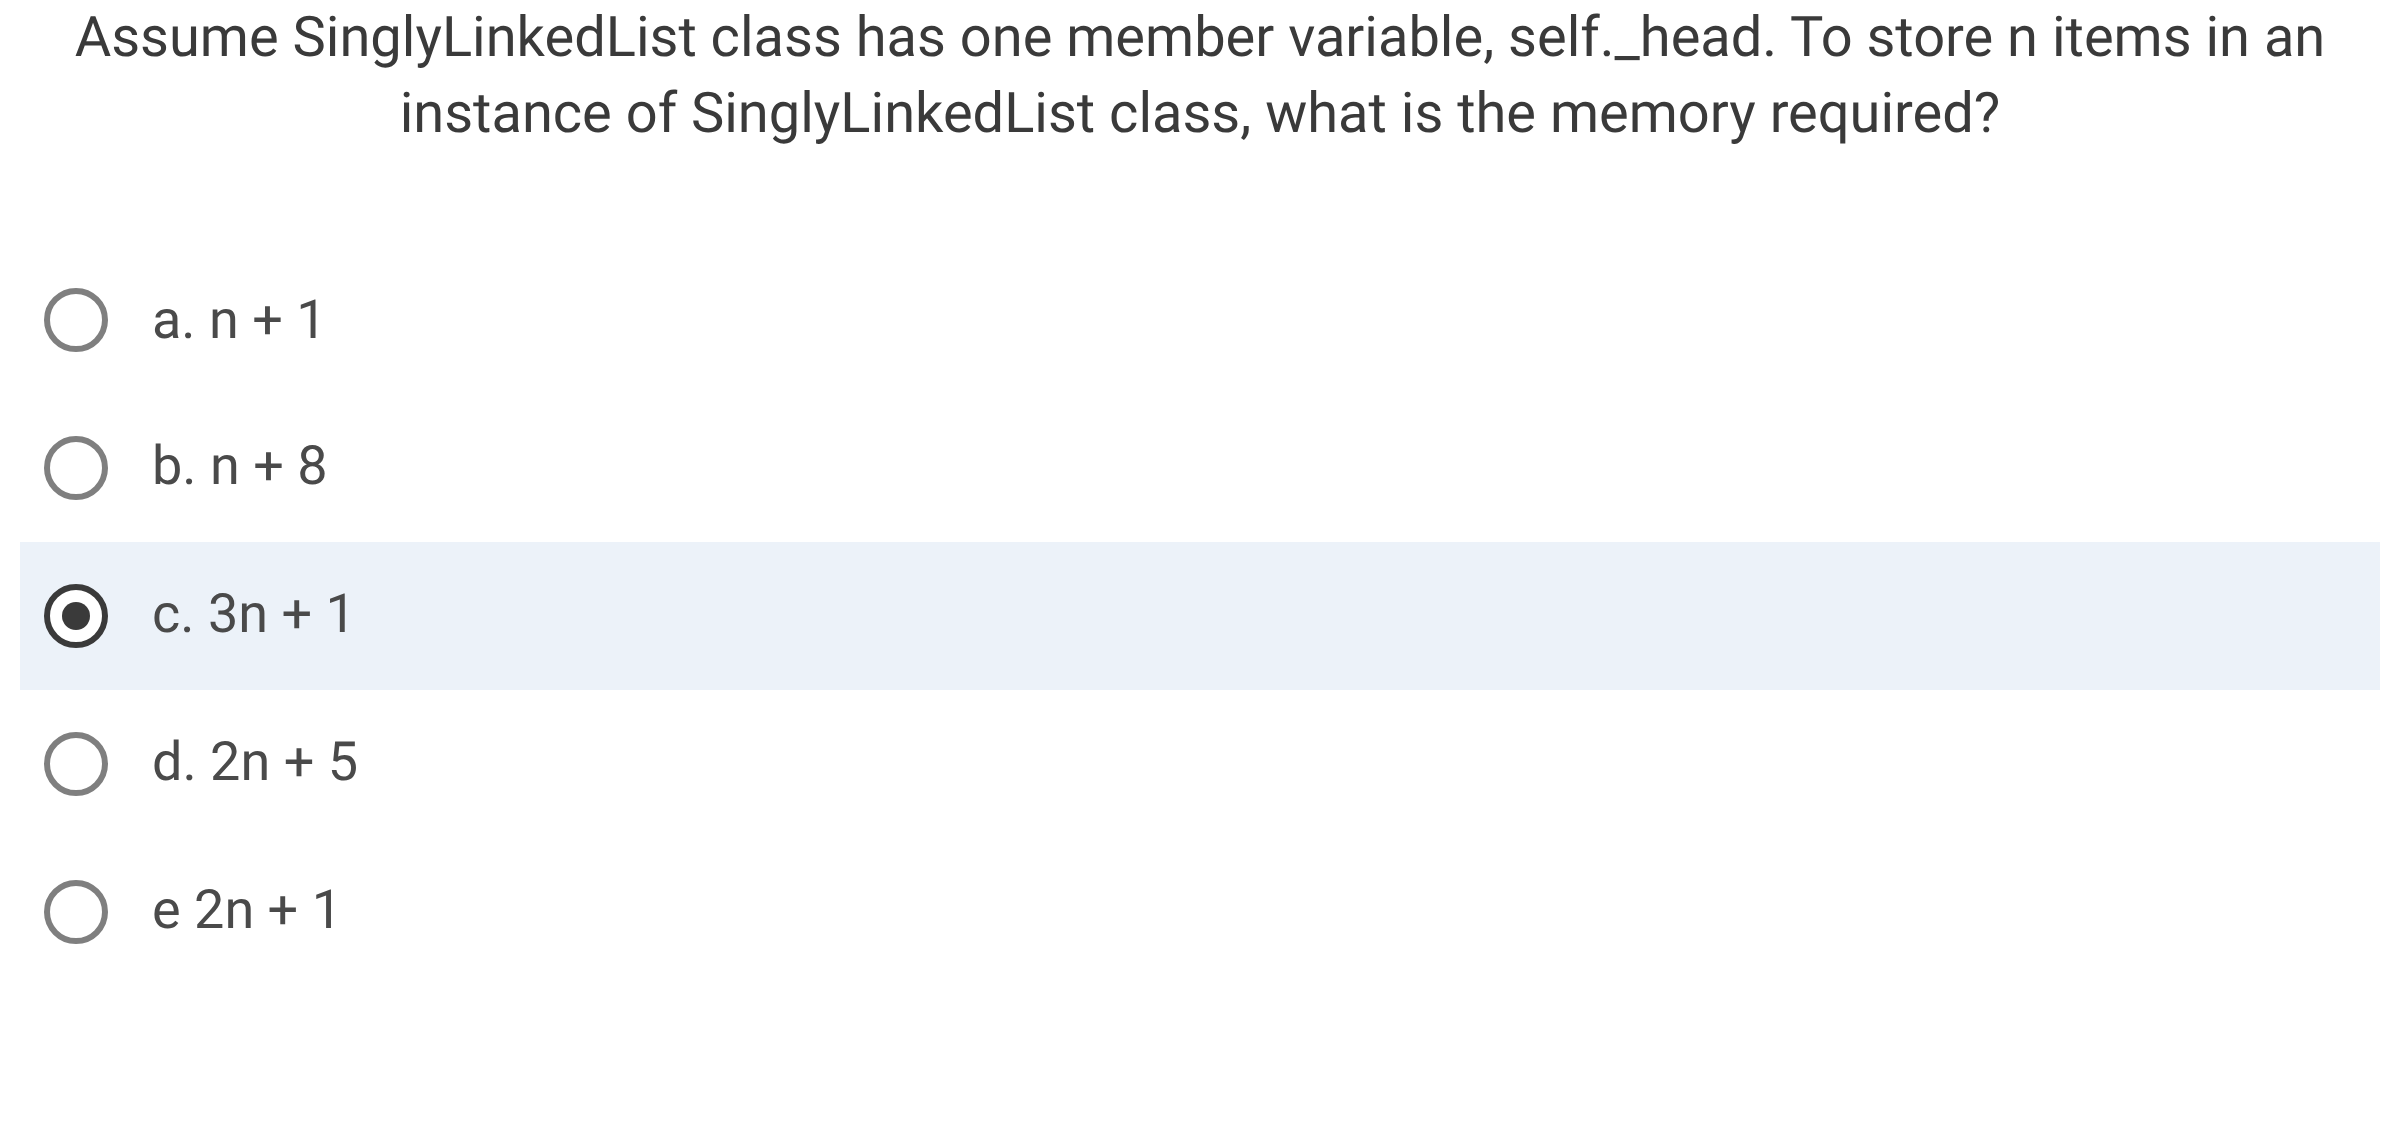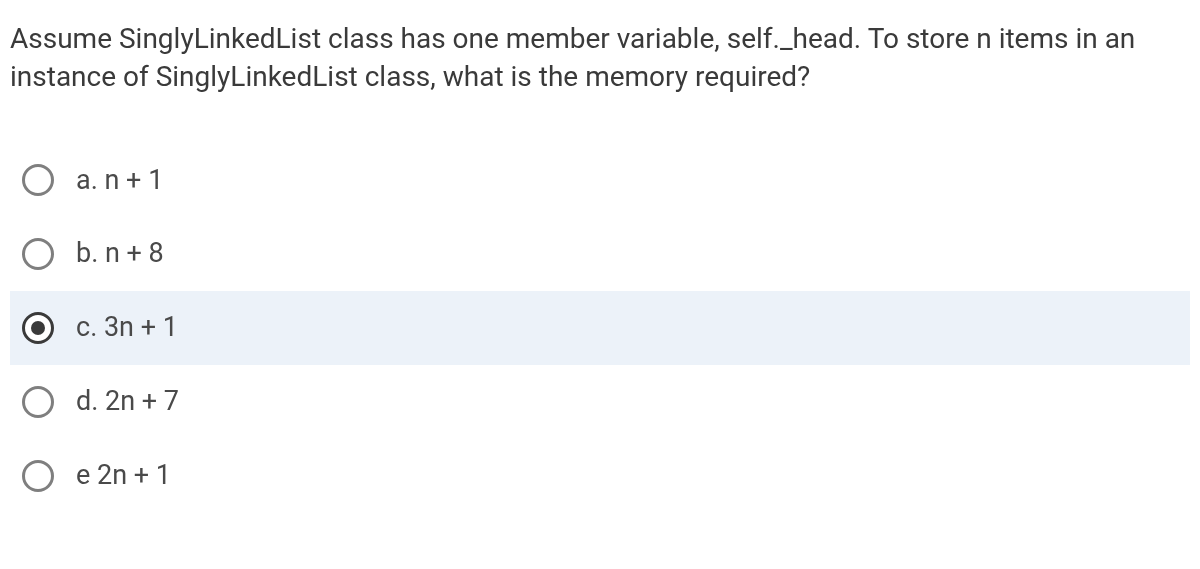--- a/index.html
+++ b/index.html
@@ -10,21 +10,22 @@
     body {
       font-family: -apple-system, BlinkMacSystemFont, "Segoe UI", Roboto, Helvetica, Arial, sans-serif;
       background: #ffffff;
       color: #4a4a4a;
       font-size: 26px;
       line-height: 1.4;
       width: 1200px;
       height: 569px;
     }
     .question-container {
-      padding: 20px 10px 10px 10px;
+      padding: 0 10px 10px 10px;
+      text-align: center;
     }
     .question-text {
       color: #3a3a3a;
       font-size: 28px;
       line-height: 1.35;
       margin-bottom: 48px;
       font-weight: 400;
     }
     .options {
       display: flex;
@@ -90,21 +91,21 @@
 
     <div class="option-row selected">
       <span class="radio">
           <span class="radio-dot"></span>
         </span>
       <span class="option-label">c. 3n + 1</span>
     </div>
 
     <div class="option-row">
       <span class="radio"></span>
-      <span class="option-label">d. 2n + 7</span>
+      <span class="option-label">d. 2n + 5</span>
     </div>
 
     <div class="option-row">
       <span class="radio"></span>
       <span class="option-label">e 2n + 1</span>
     </div>
 
   </div>
 </div>
 

